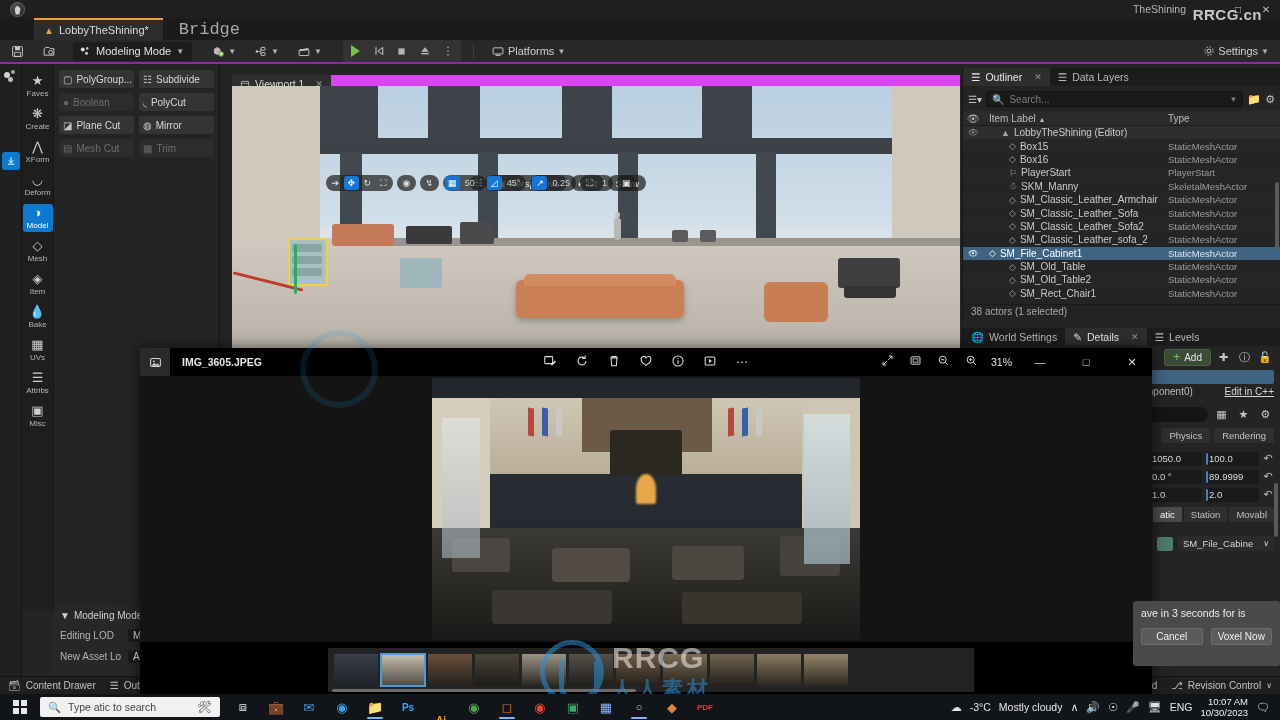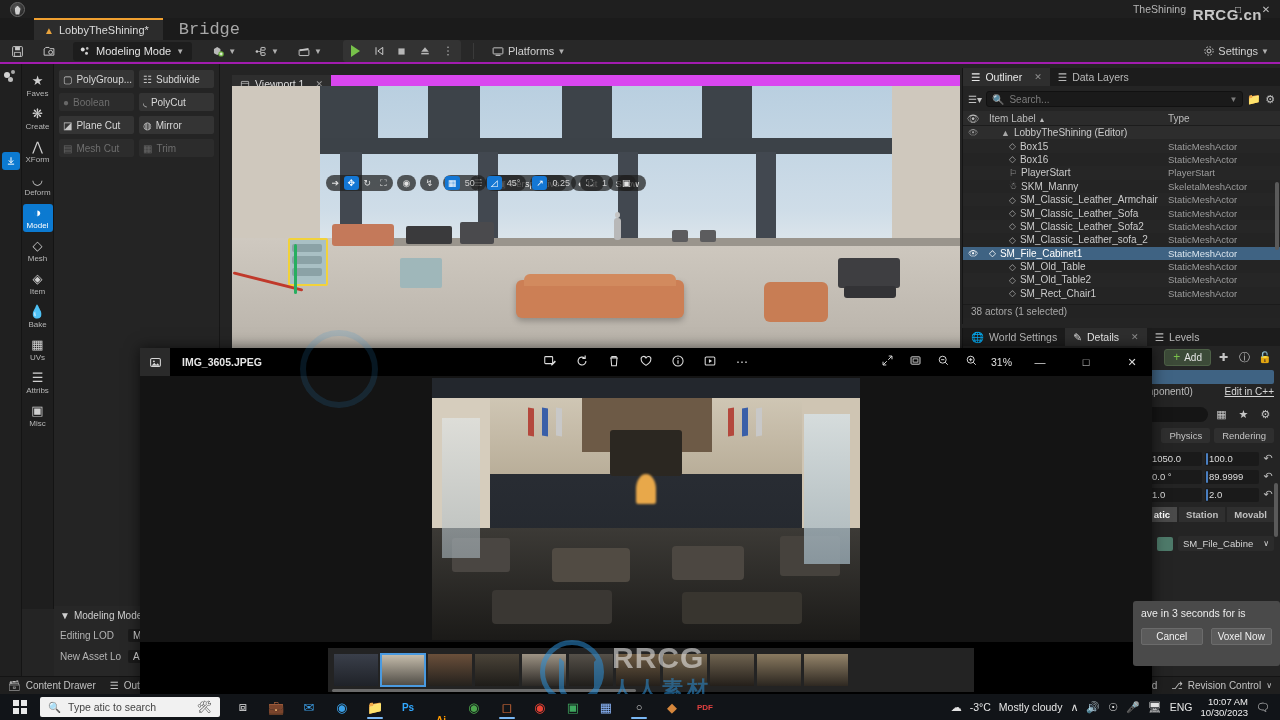--- a/index.html
+++ b/index.html
@@ -293,21 +293,21 @@
   .numfield::before {
     content: ""; position: absolute; left: 1px; top: 1px; bottom: 1px; width: 2px; border-radius: 1px;
   }
   .numfield.x::before { background: #b74c4c; }
   .numfield.y::before { background: #6aa84f; }
   .numfield.z::before { background: #4a7fc1; }
   .undo-ic { font-size: 11px; color: #bdbdbd; width: 12px; text-align: center; }
   .mobility { display: flex; gap: 2px; justify-content: flex-end; padding: 2px 6px 0 0; }
   .mob-btn {
     height: 15px; padding: 0 7px; background: #2f2f2f; font-size: 9.5px; color: #c0c0c0;
-    display: flex; align-items: center; font-weight: bold;
+    display: flex; align-items: center;
   }
   .mob-btn.on { background: #4a4a4a; color: #fff; }
   .asset-row {
     display: flex; align-items: center; gap: 5px; justify-content: flex-end;
     padding: 14px 6px 0 0;
   }
   .asset-thumb { width: 16px; height: 14px; background: #4e7a6a; border-radius: 2px; }
   .asset-combo {
     width: 96px; height: 15px; background: #2b2b2b; border-radius: 2px; display: flex;
     align-items: center; justify-content: space-between; padding: 0 5px; font-size: 9.5px; color: #d5d5d5;

